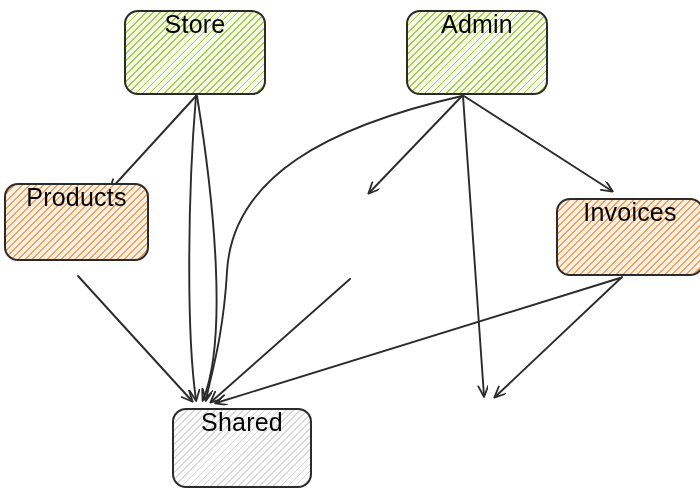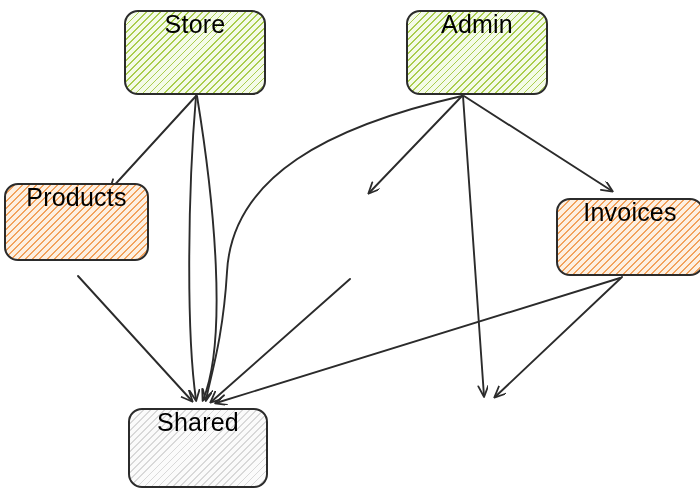--- a/index.html
+++ b/index.html
@@ -65,20 +65,21 @@
   }
   .fill-gray {
     background-color: #fbfbfb;
     background-image: repeating-linear-gradient(
       -45deg,
       #d9d9d9 0px,
       #d9d9d9 1.2px,
       rgba(255,255,255,0) 1.2px,
       rgba(255,255,255,0) 5px
     );
+    margin-left: 44px;
   }
 </style>
 </head>
 <body>
 
 <div id="diagram-root">
 
   <svg id="edge-layer" viewBox="0 0 700 500">
     <defs>
       <marker id="arrowhead" markerWidth="13" markerHeight="13" refX="11" refY="5" orient="auto" markerUnits="userSpaceOnUse">

